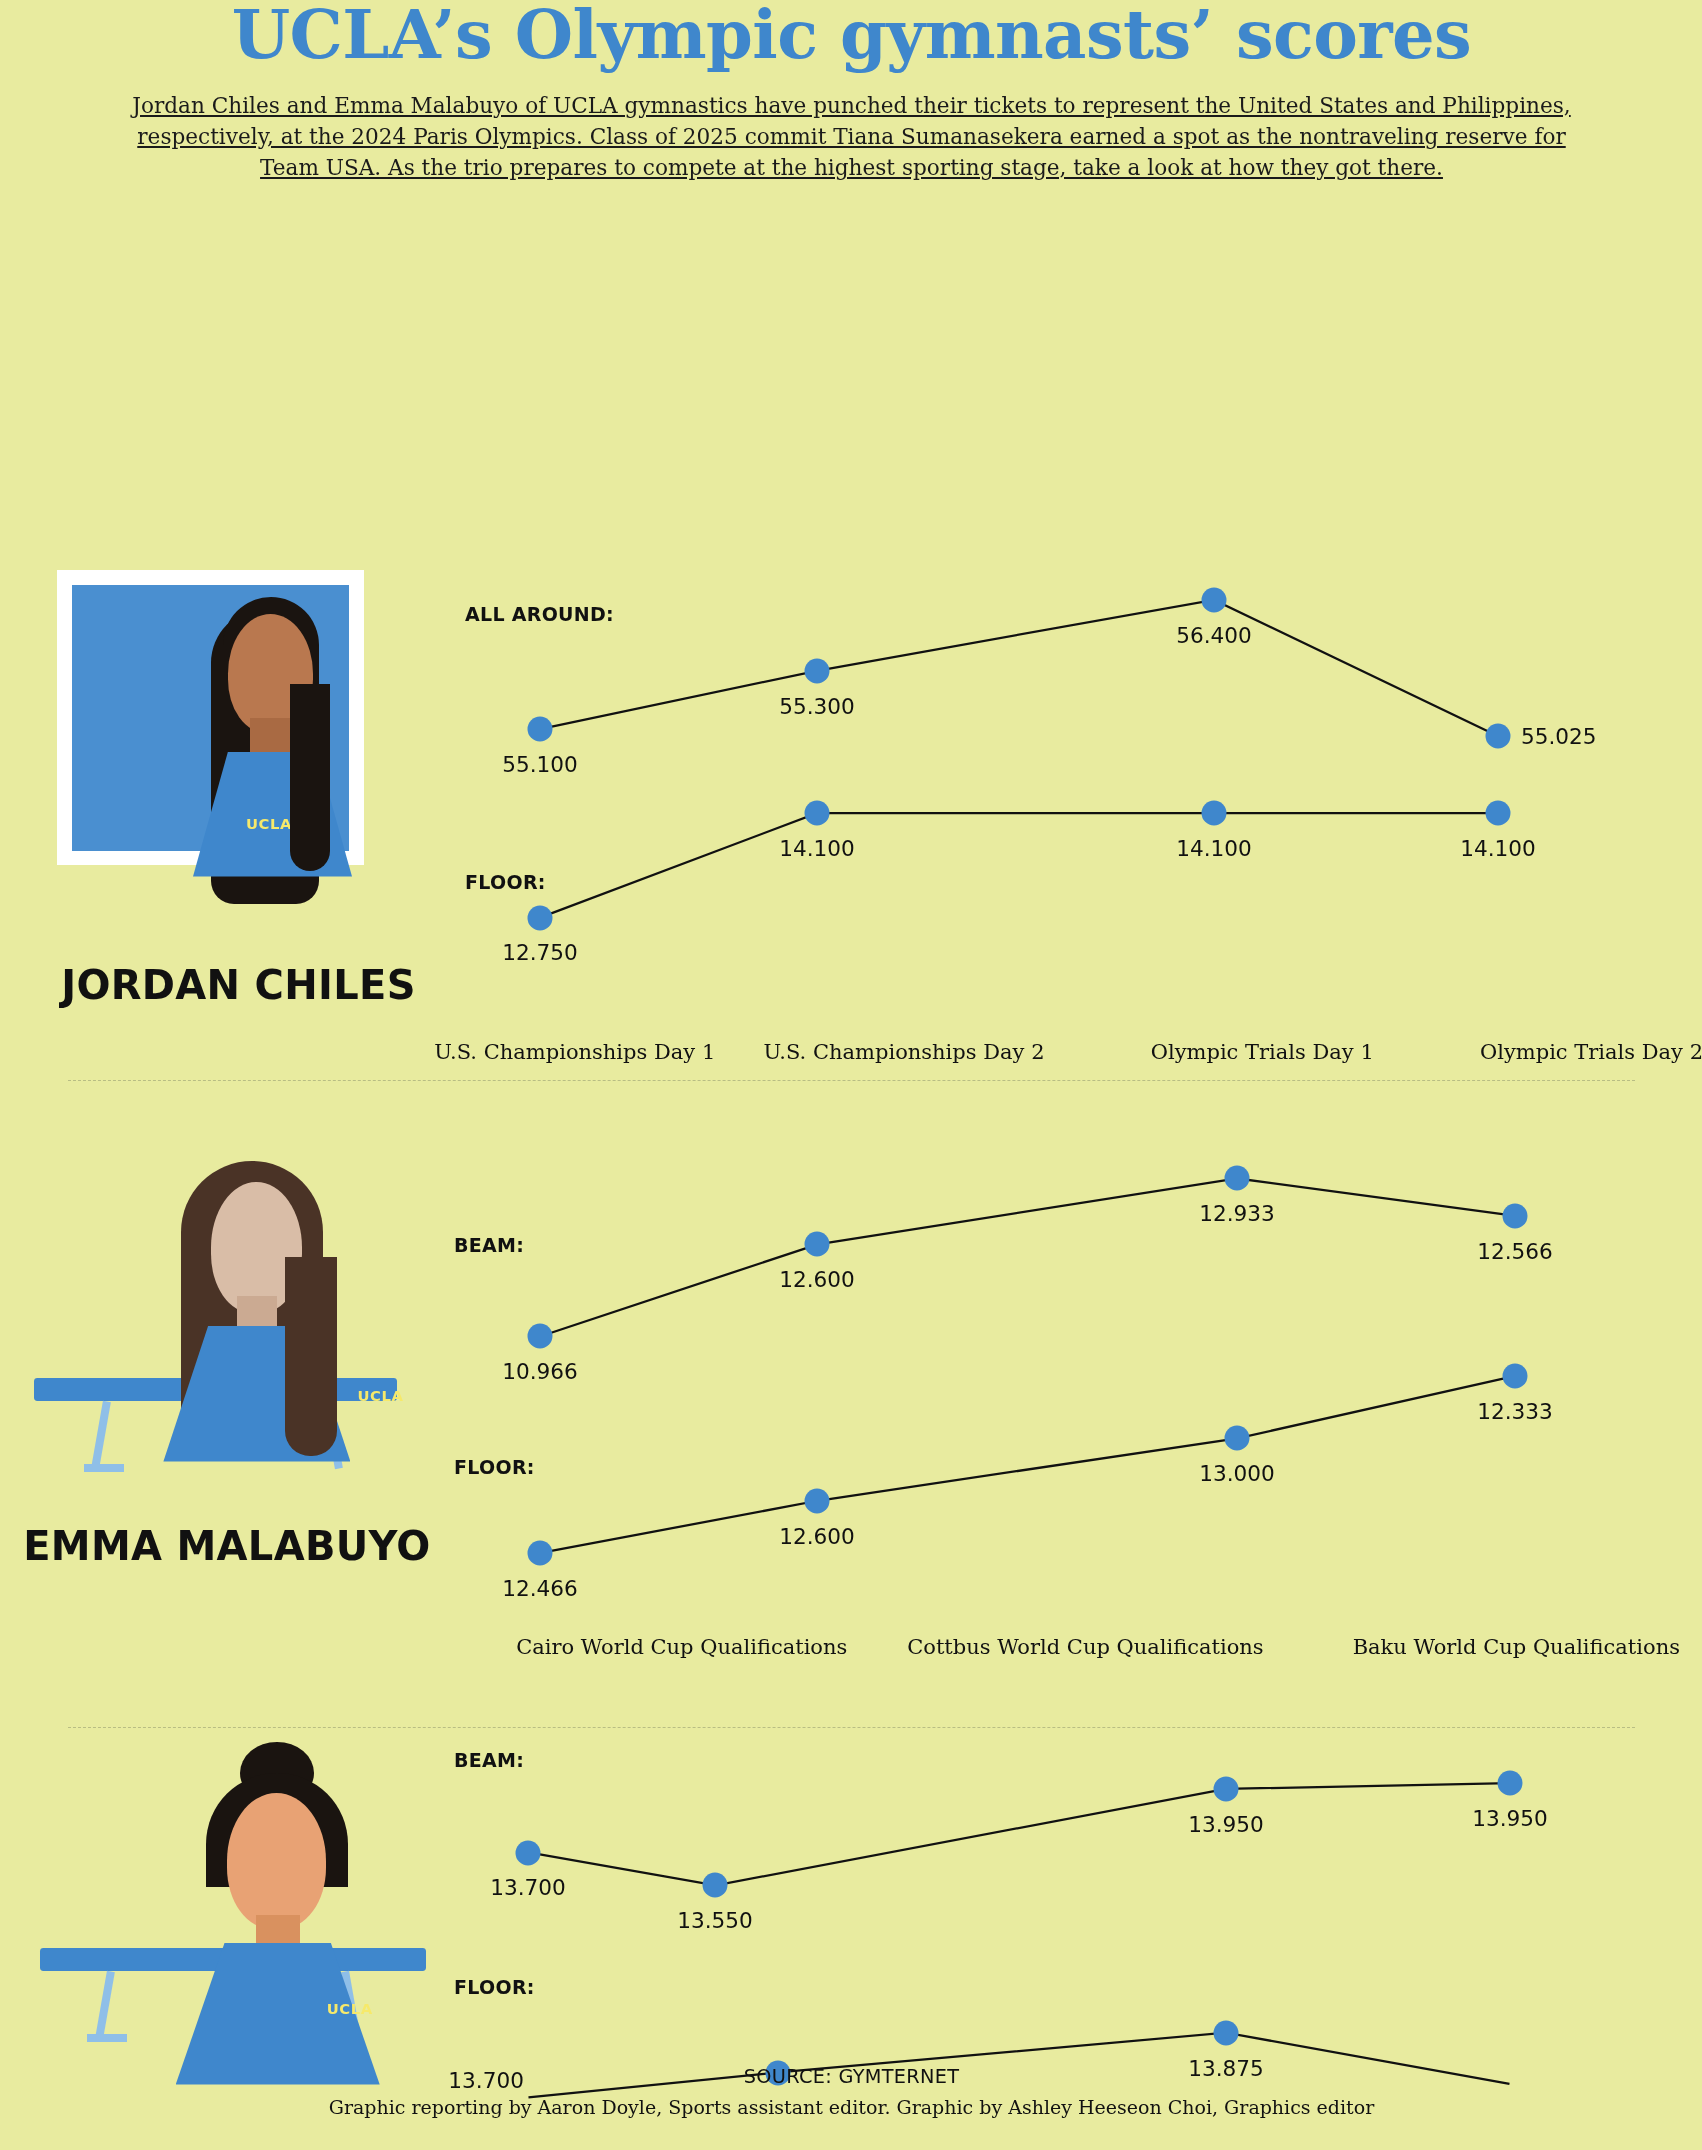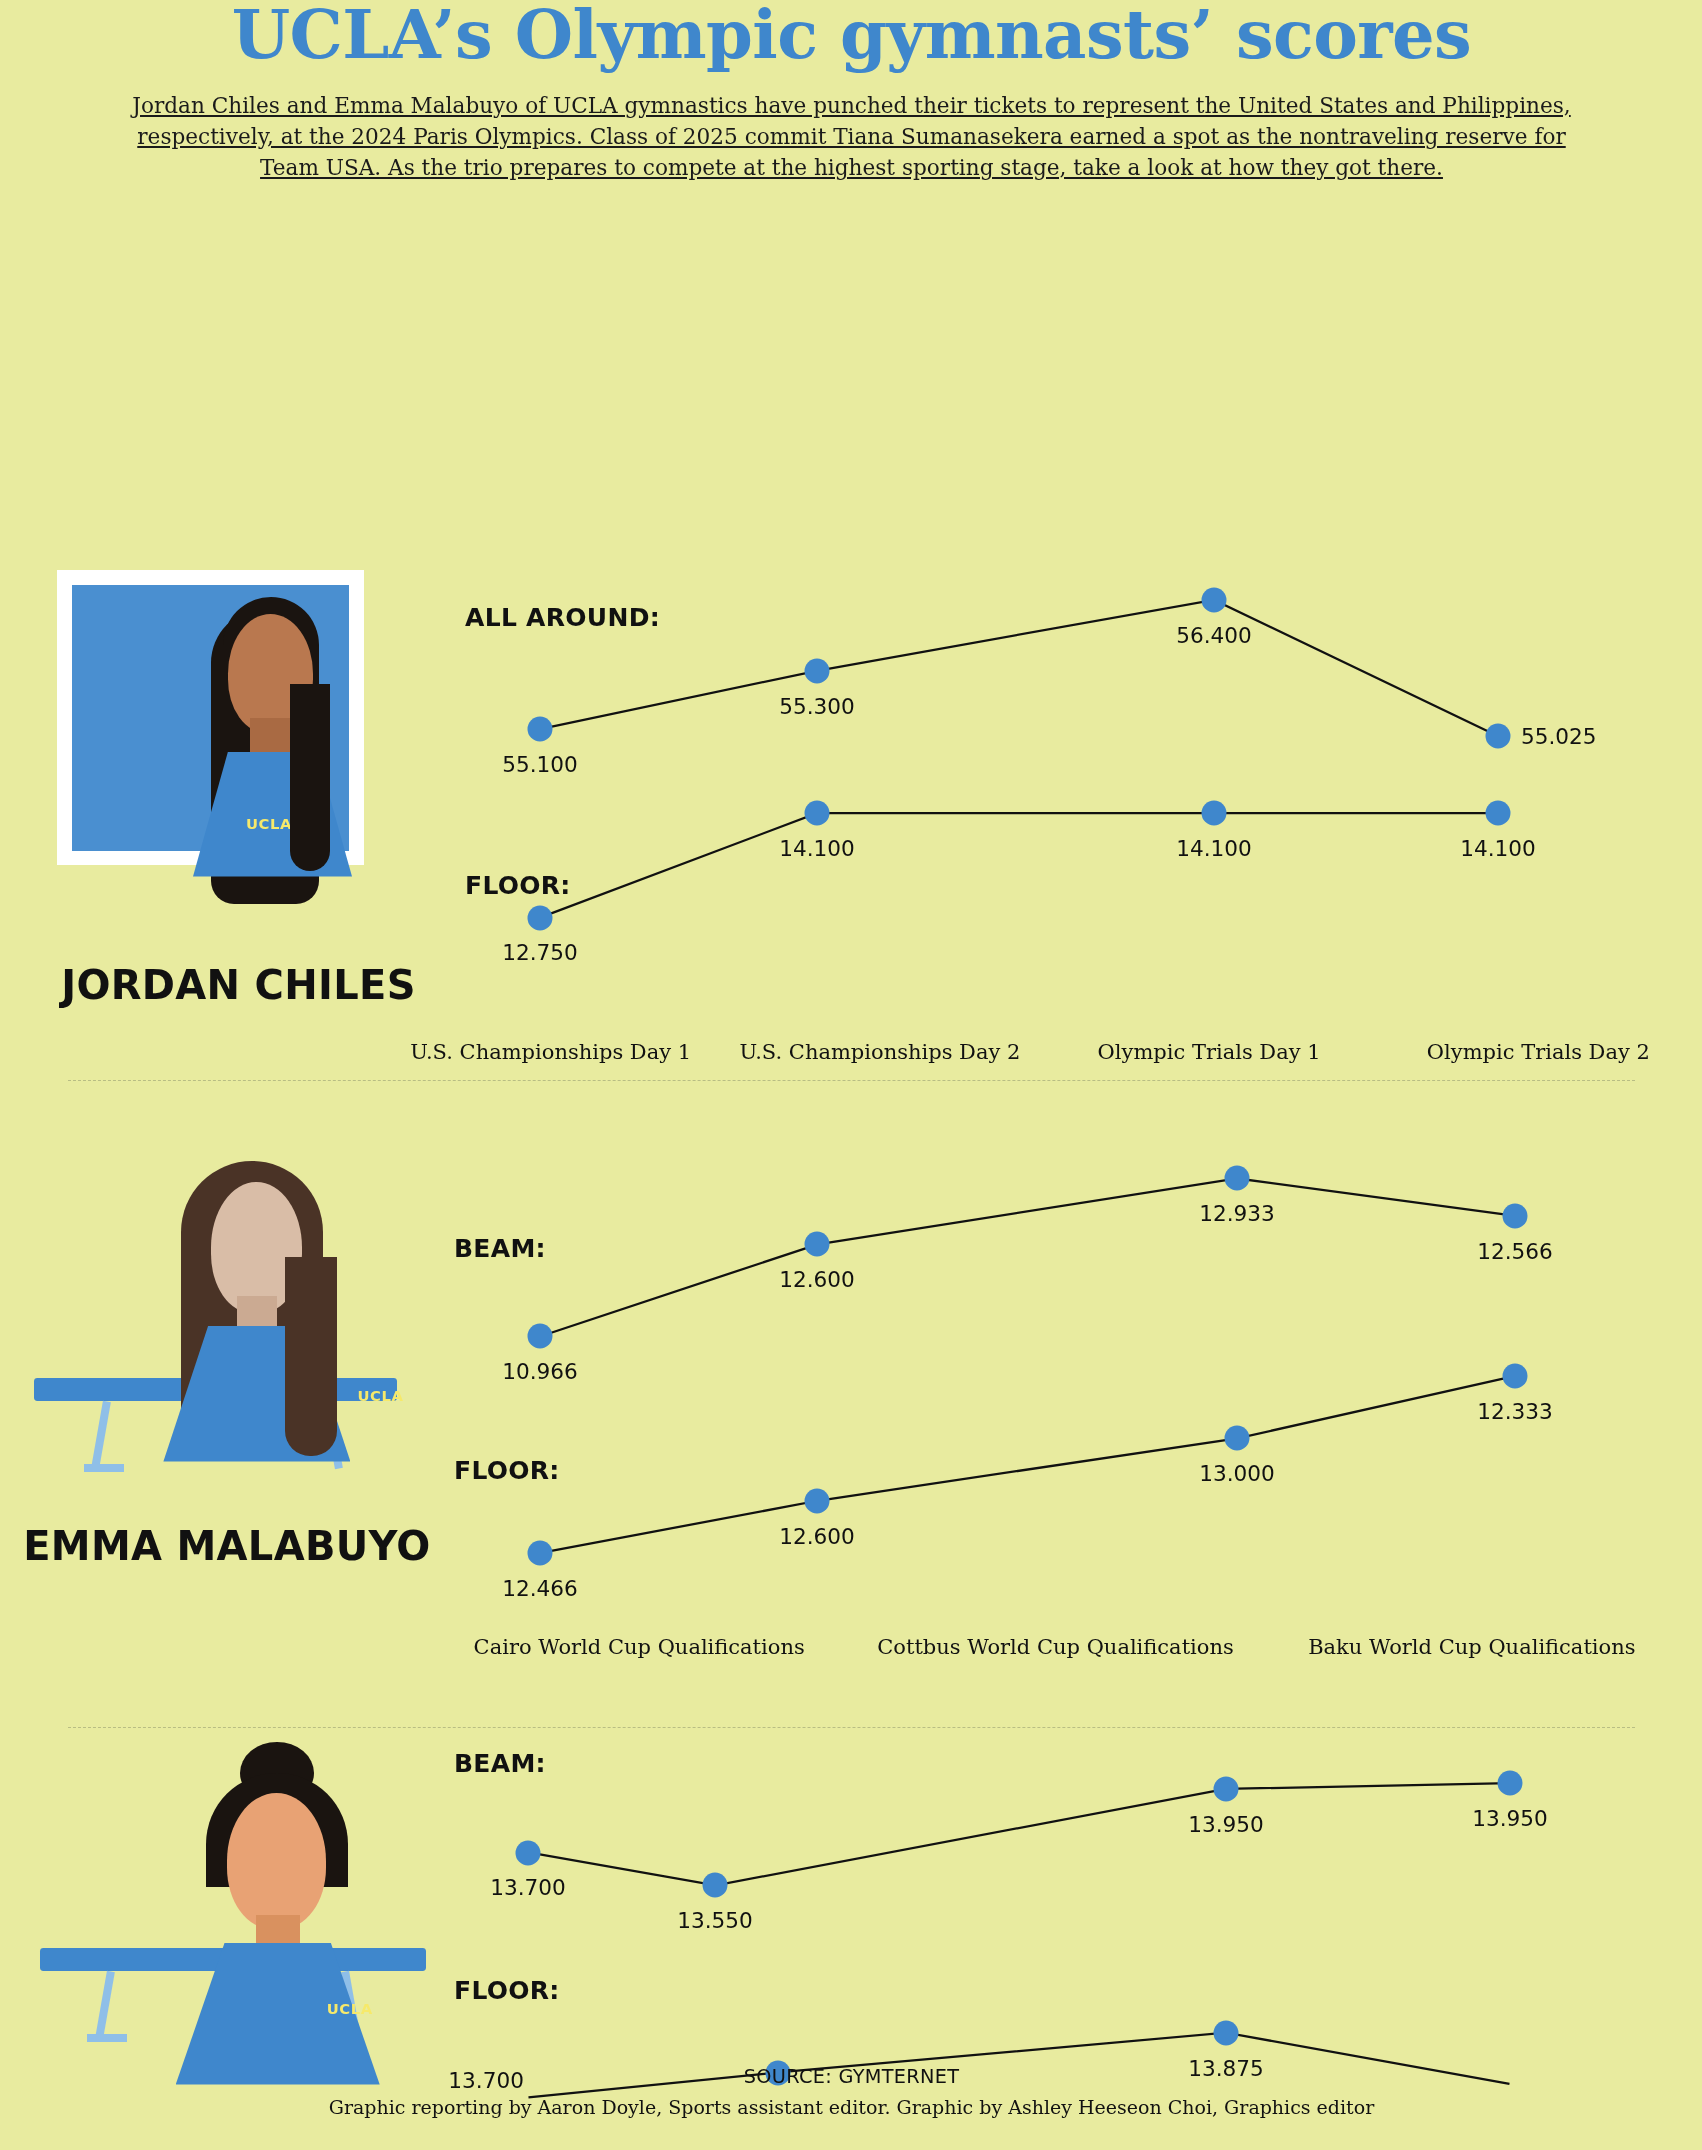--- a/index.html
+++ b/index.html
@@ -127,21 +127,21 @@
   }
 
   
   .chart {
     position: absolute;
   }
   .series-label {
     position: absolute;
     font-family: "DejaVu Sans", sans-serif;
     font-weight: bold;
-    font-size: 25px;
+    font-size: 19px;
     color: #111;
     letter-spacing: 0.3px;
     white-space: nowrap;
   }
   .dot {
     position: absolute;
     width: 25px;
     height: 25px;
     border-radius: 50%;
     background: #3f87cc;
@@ -163,21 +163,21 @@
     left: 0;
     top: 0;
     overflow: visible;
   }
   .xlabels {
     position: absolute;
     display: flex;
     font-family: "DejaVu Serif", serif;
     font-size: 21px;
     color: #111;
-    text-align: center;
+    text-align: right;
   }
   .xlabels > div {
     flex: 1;
     line-height: 1.3;
   }
 
   
   .footer {
     position: absolute;
     width: 1703px;

